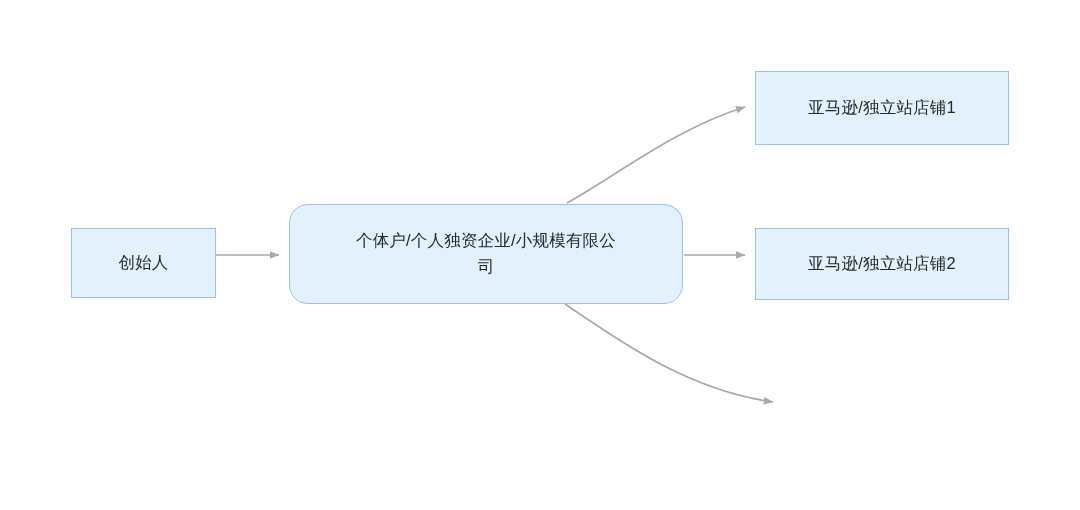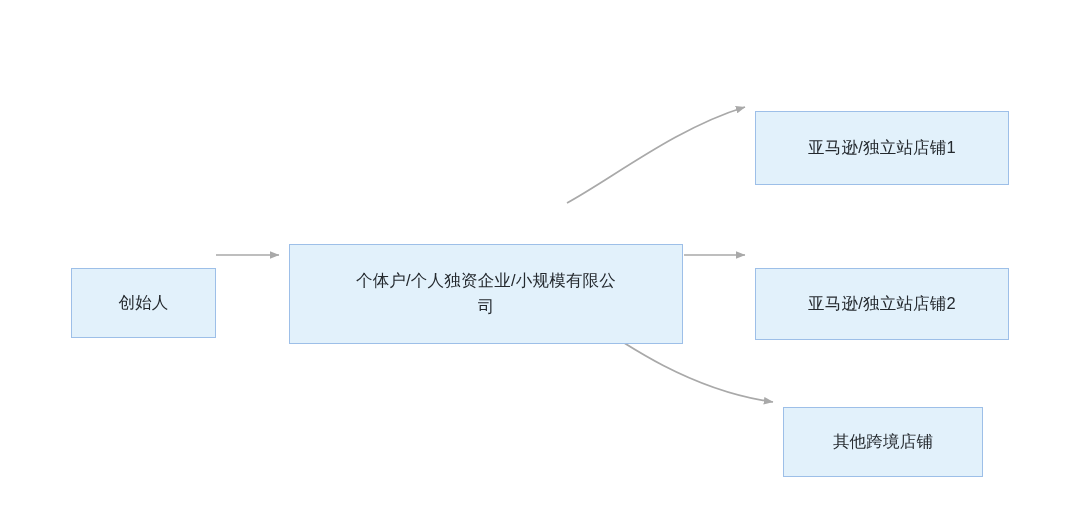--- a/index.html
+++ b/index.html
@@ -31,32 +31,31 @@
     border: 1.5px solid #9dbfe8;
     display: flex;
     align-items: center;
     justify-content: center;
     text-align: center;
     color: #24292e;
     font-size: 16.5px;
     line-height: 1.55;
     letter-spacing: 0.2px;
     z-index: 2;
-    margin-top: 40px;
   }
   .node-label {
     display: block;
     padding: 0 10px;
     white-space: pre-line;
   }
   #node-founder {
     left: 71px;  top: 228px;  width: 145px;  height: 70px;
   }
   #node-entity {
-    left: 289px; top: 204px;  width: 394px;  height: 100px;
+    left: 289px; top: 204px;  width: 394px;  height: 100px; border-radius: 19px;
   }
   #node-shop1 {
     left: 755px; top: 71px;   width: 254px;  height: 74px;
   }
   #node-shop2 {
     left: 755px; top: 228px;  width: 254px;  height: 72px;
   }
   #node-shop3 {
     left: 783px; top: 367px;  width: 200px;  height: 70px;
   }
@@ -92,17 +91,14 @@
   </div>
 
   <div class="node" id="node-shop1">
     <span class="node-label">亚马逊/独立站店铺1</span>
   </div>
 
   <div class="node" id="node-shop2">
     <span class="node-label">亚马逊/独立站店铺2</span>
   </div>
 
-  <div class="node" id="node-shop3">
-    <span class="node-label">其他跨境店铺</span>
-  </div>
 
 </div>
 
 </body></html>

